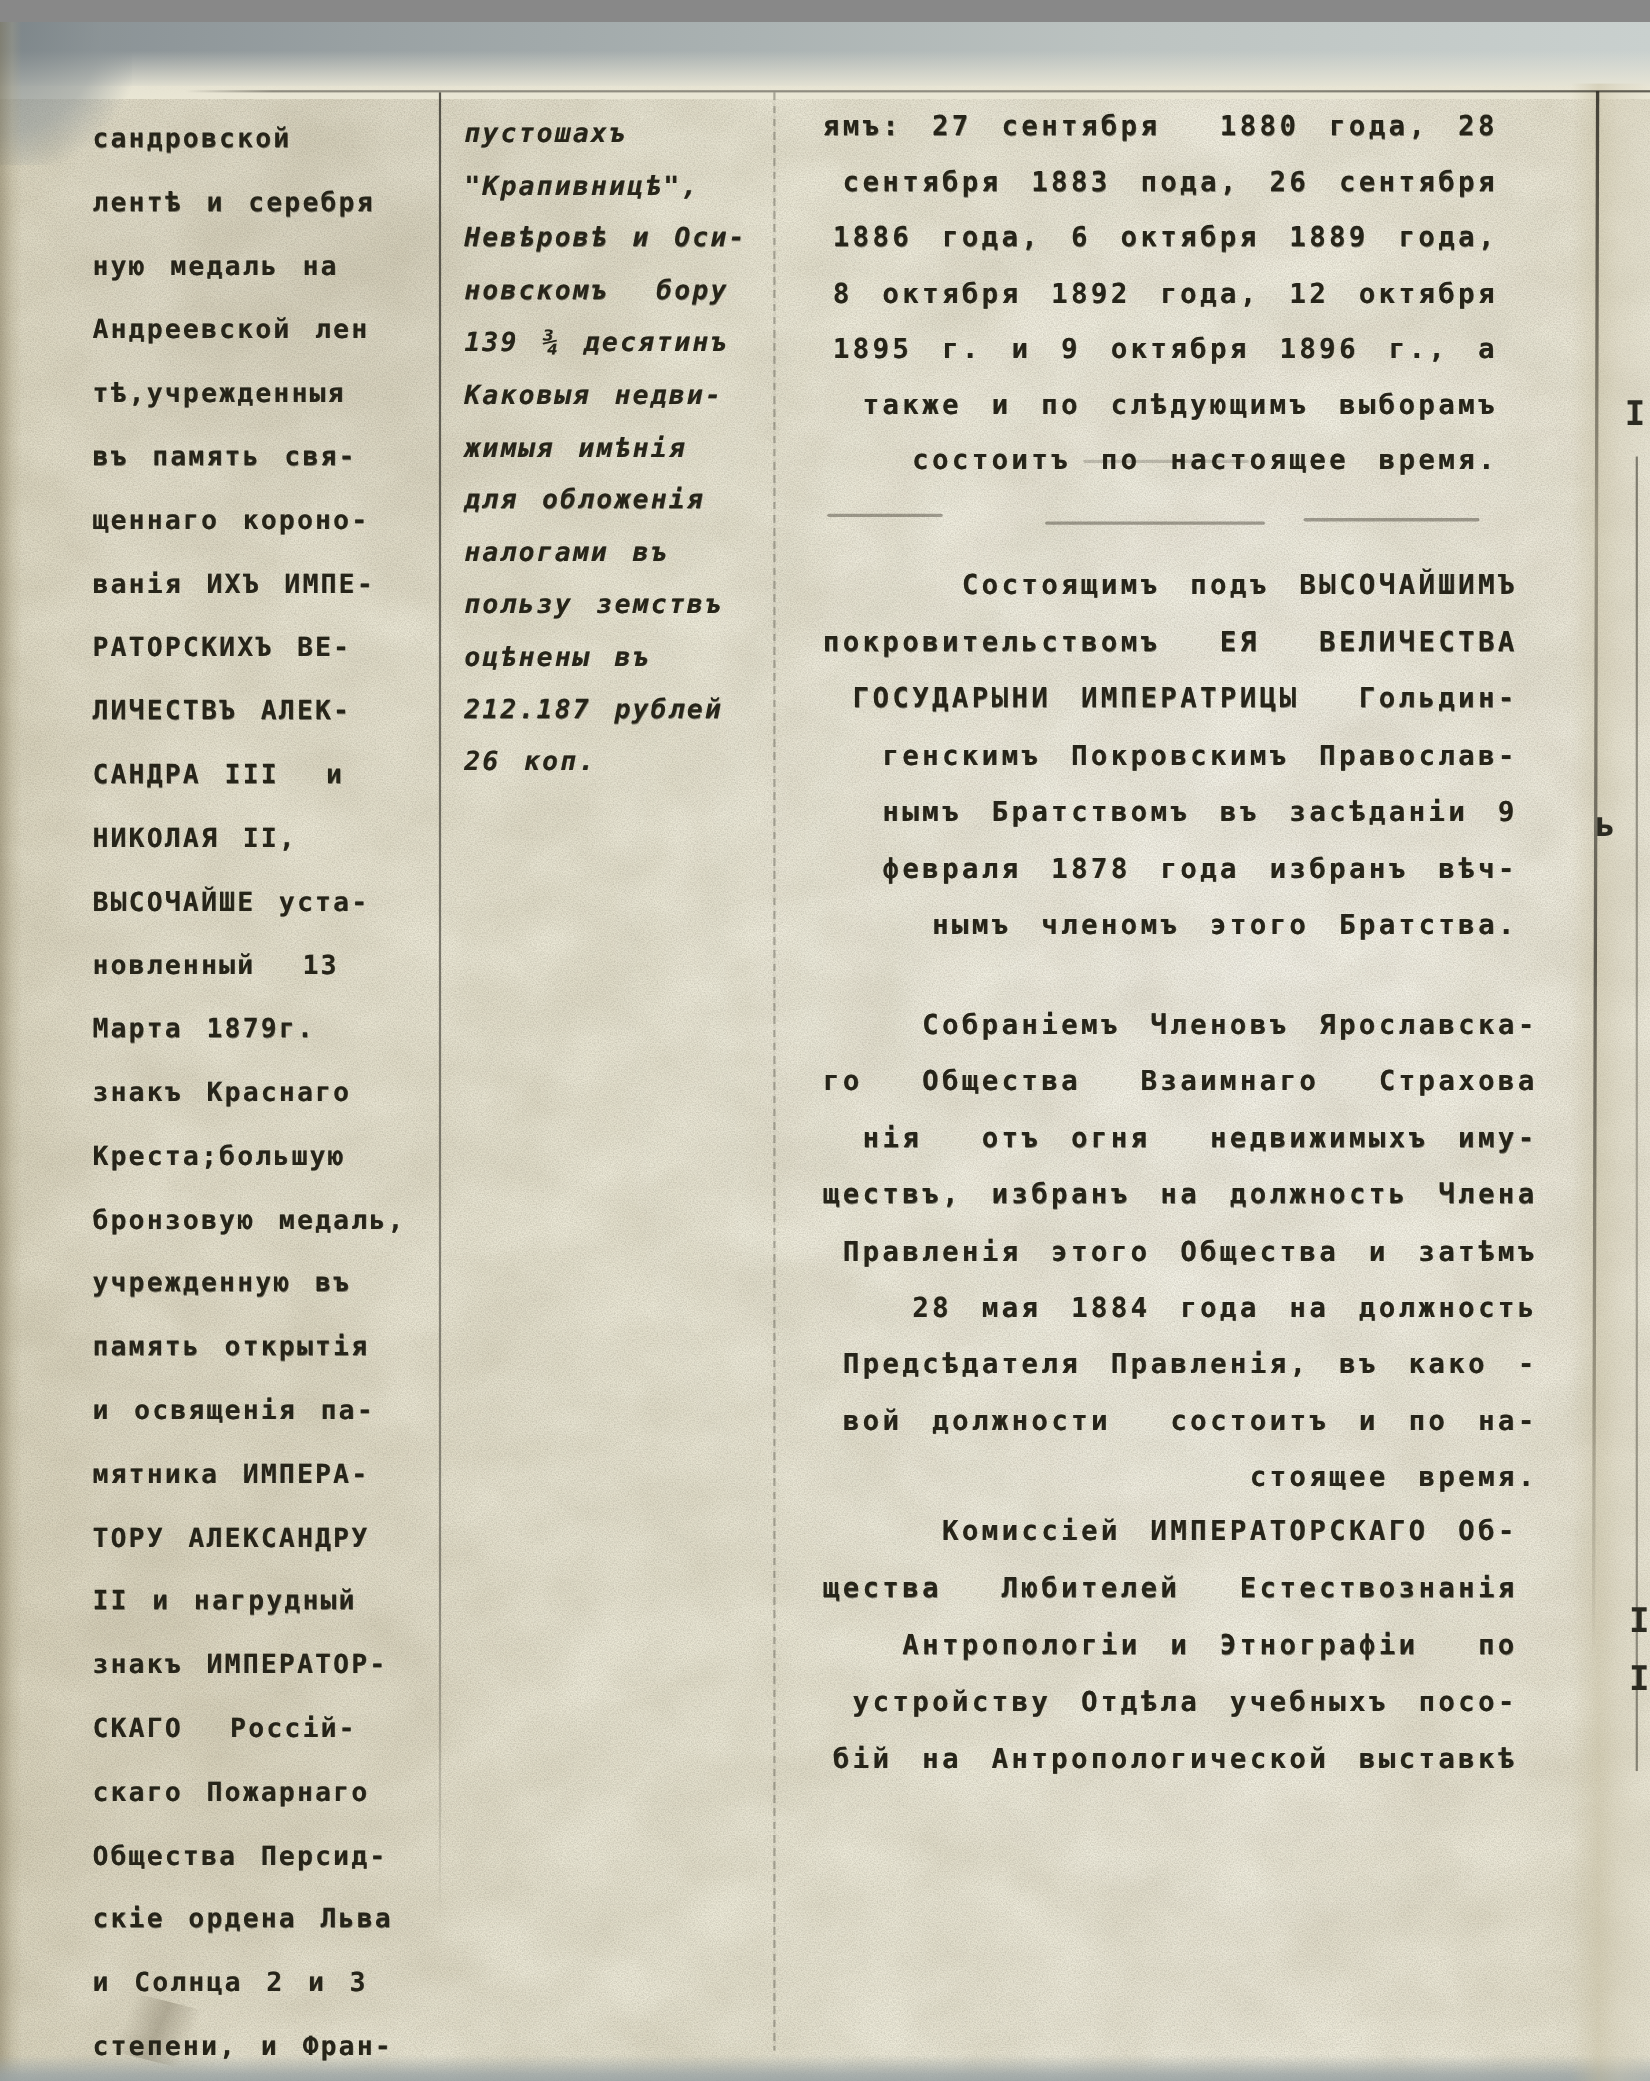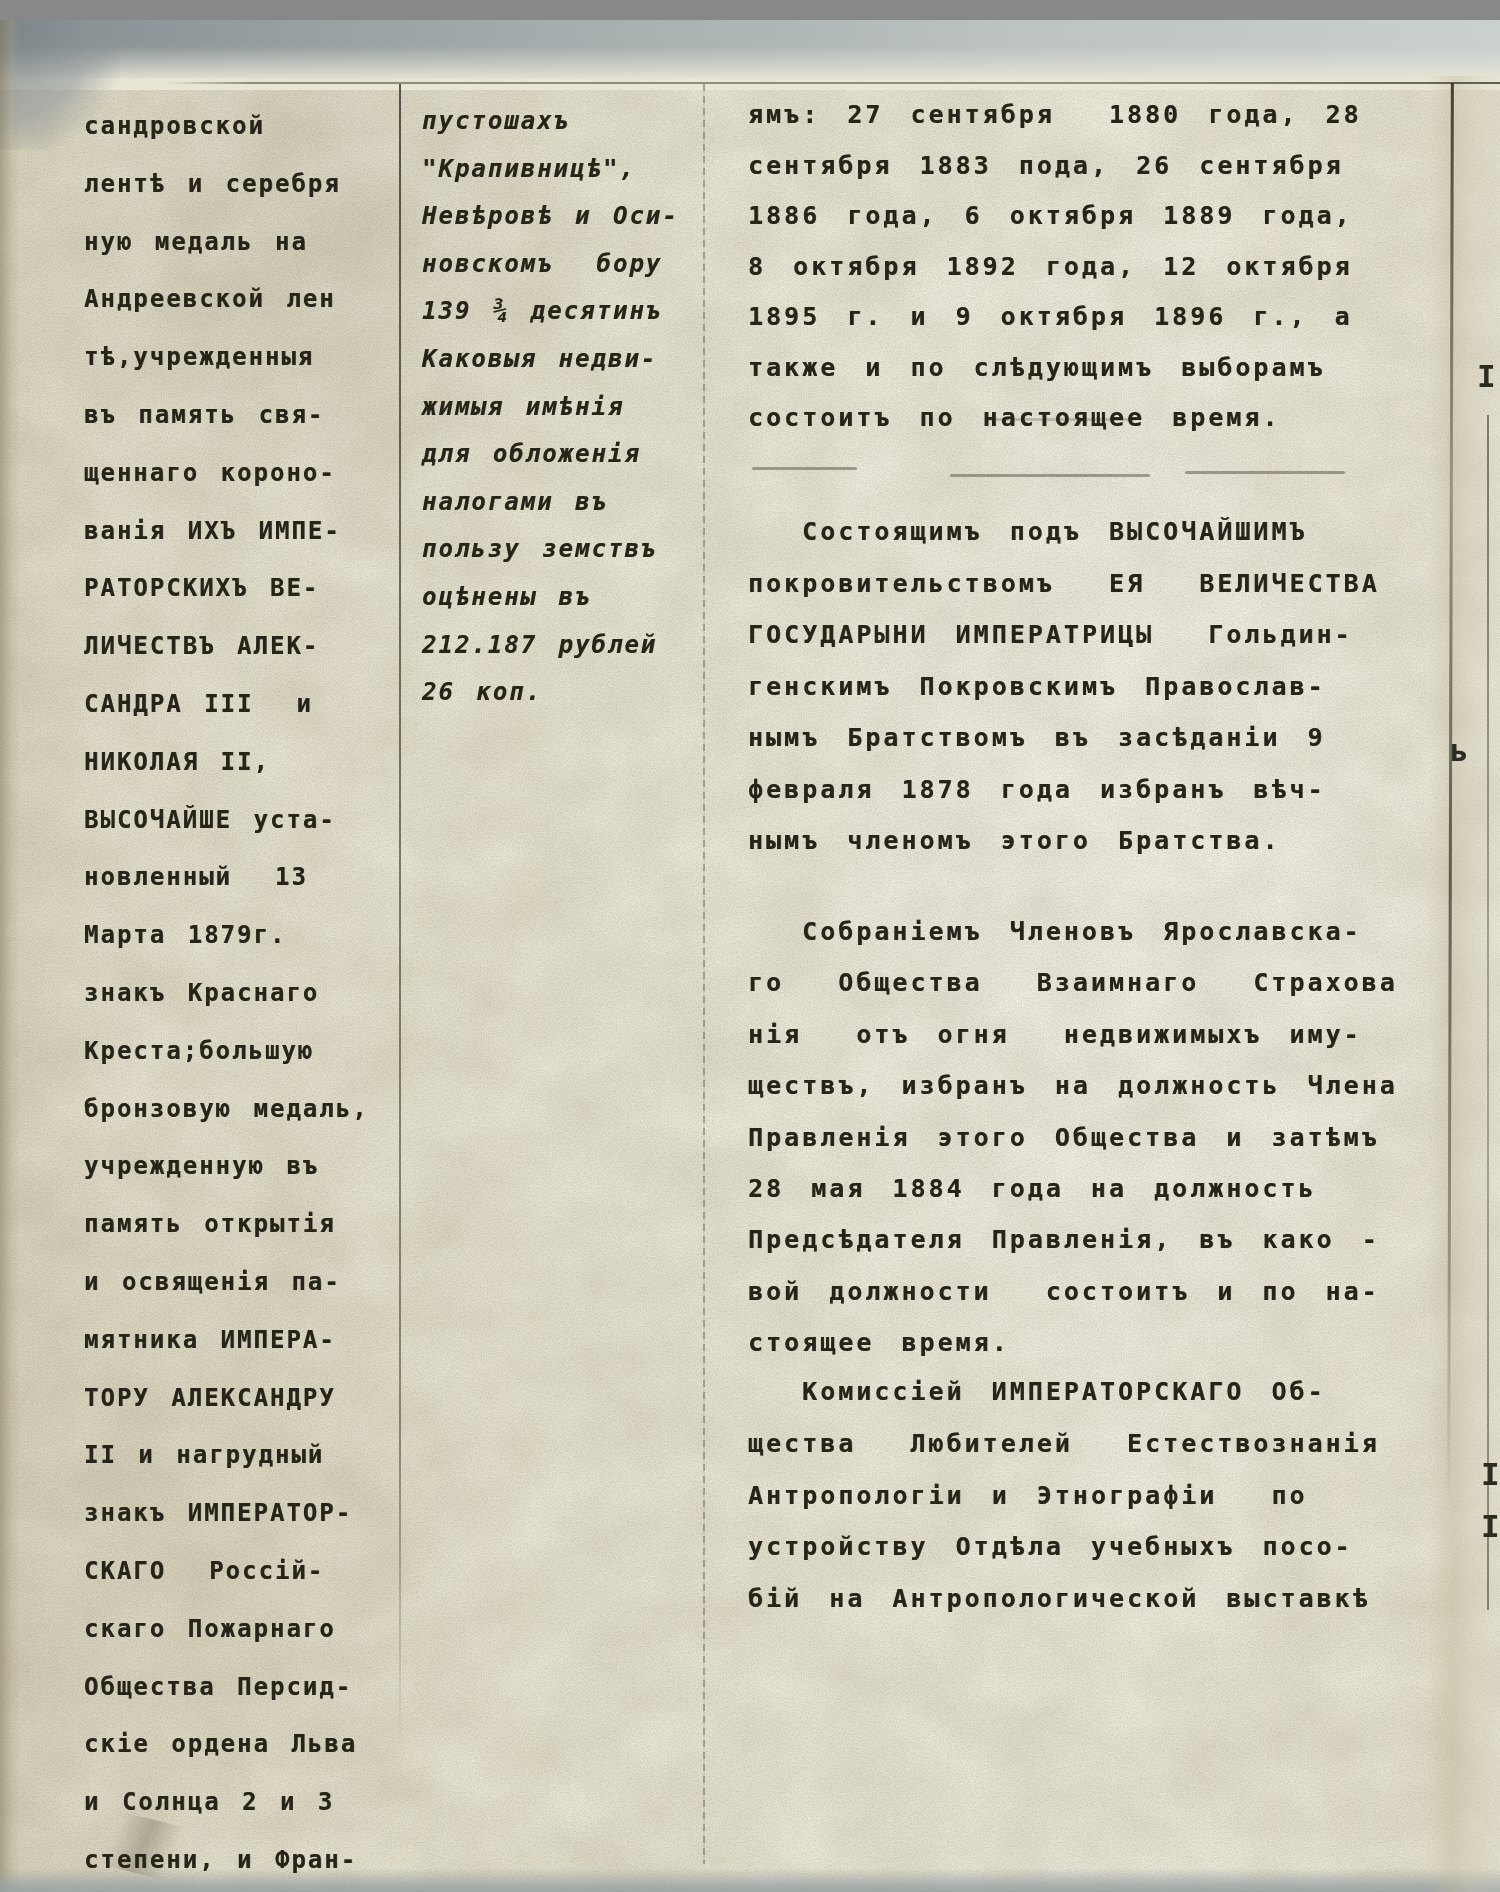--- a/index.html
+++ b/index.html
@@ -48,21 +48,21 @@
   .crease{position:absolute;left:18px;top:1798px;width:250px;height:56px;transform:rotate(14deg);
     background:linear-gradient(100deg,rgba(120,112,92,0) 38%,rgba(120,112,92,.4) 50%,rgba(120,112,92,0) 62%);}
 
   
   .col{position:absolute;color:var(--ink);white-space:pre;font-weight:700;
     text-shadow:.4px .3px .6px rgba(38,36,28,.55);}
   .col .line{display:block;}
   .col1{left:84px;top:78px;font-size:24px;letter-spacing:2px;word-spacing:5px;line-height:57.8px;width:330px;}
   .col2{left:422px;top:78px;font-size:24px;letter-spacing:2px;word-spacing:5px;line-height:47.6px;width:300px;font-style:italic;}
   .col3{left:748px;top:0;width:720px;font-size:25px;letter-spacing:3px;word-spacing:9px;}
-  .col3 .para{position:absolute;left:0;}
+  .col3 .para{position:absolute;left:0;text-align:right;}
 
   .mark{position:absolute;color:#2c2b22;font-weight:700;font-size:31px;
     font-family:"DejaVu Sans Mono","Liberation Mono",monospace;}
   .uline{position:absolute;height:3px;background:rgba(50,46,36,.4);border-radius:2px;}
 </style>
 </head>
 <body>
 
 <div class="page">
 

